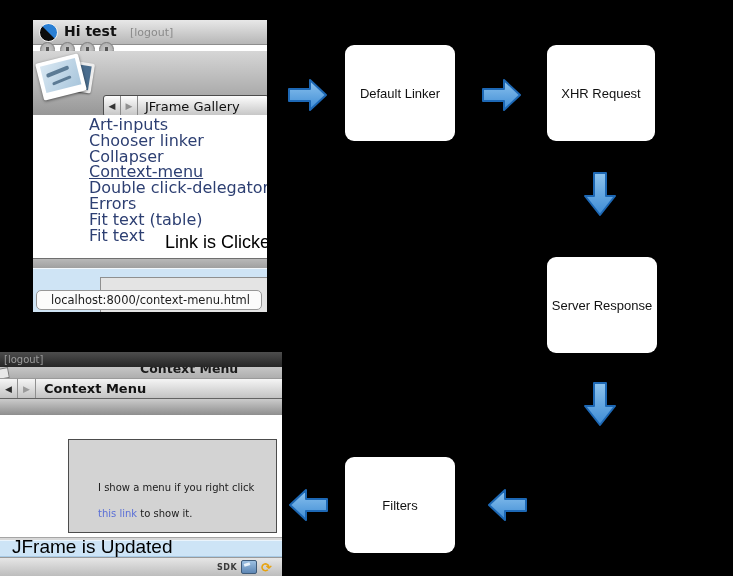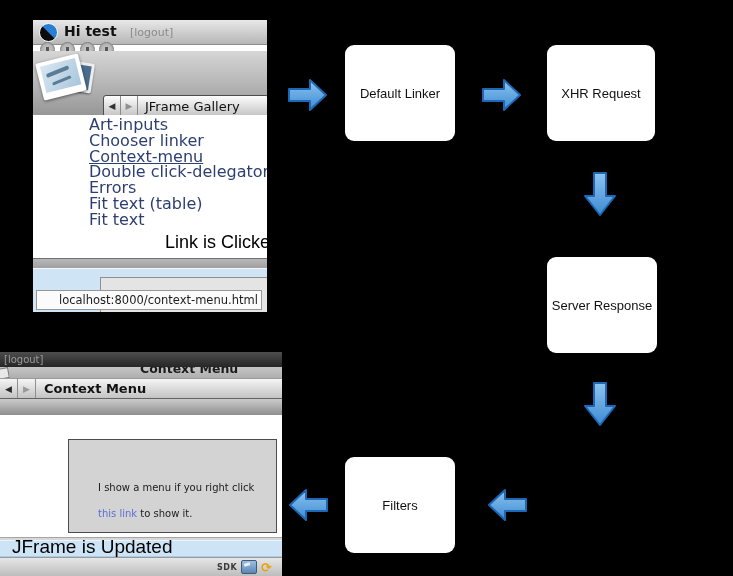--- a/index.html
+++ b/index.html
@@ -53,22 +53,22 @@
   .linklist .lnk.active{text-decoration:underline;}
   .overlay-note{position:absolute;font-family:"Liberation Sans",sans-serif;color:#000;white-space:nowrap;z-index:5;}
   #note-clicked{left:132px;top:212px;font-size:18px;}
   #topshot .bottombar{position:absolute;left:0;top:238px;width:100%;height:10px;
       background:linear-gradient(#b8b8b8,#9d9d9d);border-top:1px solid #6f6f6f;}
   #topshot .bluestrip{position:absolute;left:0;top:248px;width:100%;height:44px;background:#cfe4f5;
       border-top:1px solid #f2f8fd;}
   #topshot .tabpanel{position:absolute;left:67px;top:8px;width:166px;height:36px;background:#e4e4e4;
       border-top:1px solid #8f8f8f;border-left:1px solid #8f8f8f;}
   .urltip{position:absolute;left:3px;top:270px;width:226px;height:20px;background:#fbfbfb;
-      border:1px solid #979797;border-radius:0;font-size:11.5px;color:#1c1c1c;line-height:19px;
-      padding-left:22px;box-sizing:border-box;white-space:nowrap;overflow:hidden;z-index:6;}
+      border:1px solid #979797;border-radius:5px;font-size:11.5px;color:#1c1c1c;line-height:19px;
+      padding-left:14px;box-sizing:border-box;white-space:nowrap;overflow:hidden;z-index:6;}
 
   
   #botshot{left:0;top:352px;width:282px;height:224px;}
   #botshot .dbar{top:0;height:15px;}
   #botshot .dbar .lg{position:absolute;left:4px;top:2px;font-size:10px;color:#9b9b9b;}
   #botshot .strip{position:absolute;left:0;top:15px;width:100%;height:11px;overflow:hidden;
       background:linear-gradient(#c6c6c6,#aeaeae);}
   #botshot .striptitle{position:absolute;left:140px;top:-6px;font-size:12.5px;font-weight:bold;
       color:#1b1b1b;white-space:nowrap;}
   .stripicon{position:absolute;left:-3px;top:1px;width:10px;height:9px;background:#e8e8e8;
@@ -130,20 +130,21 @@
       </div>
       <div class="combo">
         <div class="seg back">◀</div>
         <div class="seg fwd">▶</div>
         <div class="lbl">JFrame Gallery</div>
       </div>
     </div>
     <div class="linklist">
       <div class="lnk">Art-inputs</div>
       <div class="lnk">Chooser linker</div>
+      <div class="lnk">Collapser</div>
       <div class="lnk active">Context-menu</div>
       <div class="lnk">Double click-delegator</div>
       <div class="lnk">Errors</div>
       <div class="lnk">Fit text (table)</div>
       <div class="lnk">Fit text</div>
     </div>
     <div class="overlay-note" id="note-clicked">Link is Clicked</div>
     <div class="bottombar"></div>
     <div class="bluestrip">
       <div class="tabpanel"></div>

